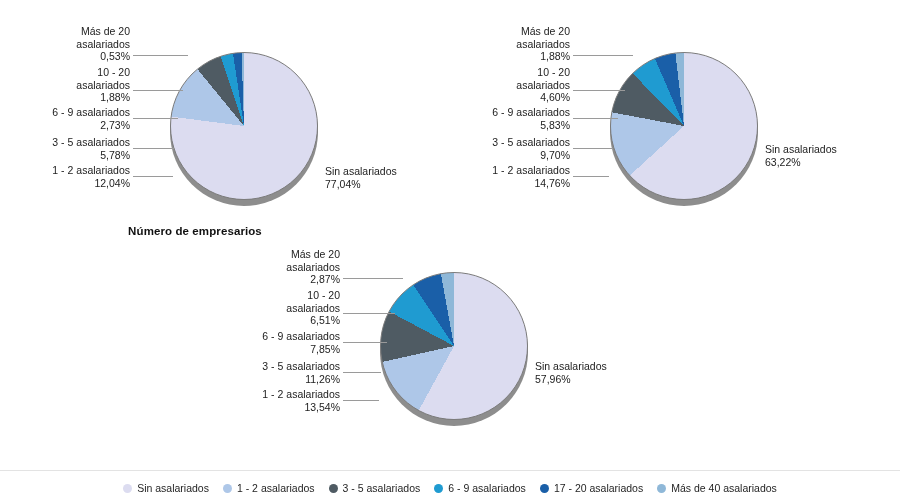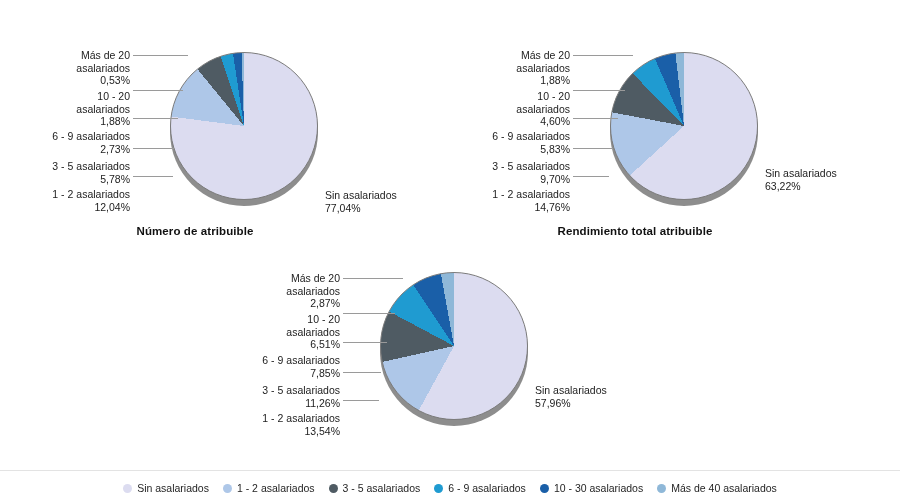--- a/index.html
+++ b/index.html
@@ -40,21 +40,20 @@
     font-weight: bold;
     color: #111111;
     letter-spacing: 0.1px;
   }
   .label {
     position: absolute;
     font-size: 10.5px;
     color: #222222;
     line-height: 12.5px;
     white-space: pre-line;
-    margin-top: 24px;
   }
   .label.right {
     text-align: left;
   }
   .label.left {
     text-align: right;
   }
   .leader {
     position: absolute;
     background: #9a9a9a;
@@ -121,21 +120,21 @@
 5,78%</div>
   <div class="leader" style="left:103px; top:138px; width:42px;"></div>
 
   <div class="label left" style="left:-30px; top:154px; width:130px;">1 - 2 asalariados
 12,04%</div>
   <div class="leader" style="left:103px; top:166px; width:40px;"></div>
 
   <div class="label right" style="left:295px; top:155px; width:130px;">Sin asalariados
 77,04%</div>
 
-  <div class="chart-title" style="left:0; top:215px;">Número de atribuible</div>
+  <div class="chart-title" style="left:0; top:215px;">Número de empresarios</div>
 </div>
 
 <div class="chart-block" style="left:470px; top:10px; width:330px; height:220px;">
 
   <div class="pie-wrap" style="left:0; top:0; width:330px; height:195px;">
     <div class="pie-shadow" style="left:140px; top:48px; width:148px; height:148px;"></div>
     <div class="pie" id="pie2" style="left: 140px; top: 42px; width: 148px; height: 148px; background: conic-gradient(rgb(220, 220, 240) 0deg, rgb(220, 220, 240) 227.61deg, rgb(174, 199, 232) 227.61deg, rgb(174, 199, 232) 280.76deg, rgb(79, 91, 99) 280.76deg, rgb(79, 91, 99) 315.68deg, rgb(31, 155, 209) 315.68deg, rgb(31, 155, 209) 336.67deg, rgb(26, 95, 168) 336.67deg, rgb(26, 95, 168) 353.23deg, rgb(143, 184, 216) 353.23deg, rgb(143, 184, 216) 360deg);"></div>
   </div>
 
   <div class="label left" style="left:-20px; top:15px; width:120px;">Más de 20
@@ -156,21 +155,20 @@
 9,70%</div>
   <div class="leader" style="left:103px; top:138px; width:40px;"></div>
 
   <div class="label left" style="left:-30px; top:154px; width:130px;">1 - 2 asalariados
 14,76%</div>
   <div class="leader" style="left:103px; top:166px; width:36px;"></div>
 
   <div class="label right" style="left:295px; top:133px; width:130px;">Sin asalariados
 63,22%</div>
 
-  <div class="chart-title" style="left:0; top:215px;">Rendimiento total atribuible</div>
 </div>
 
 <div class="chart-block" style="left:240px; top:248px; width:330px; height:220px;">
 
   <div class="pie-wrap" style="left:0; top:0; width:330px; height:195px;">
     <div class="pie-shadow" style="left:140px; top:30px; width:148px; height:148px;"></div>
     <div class="pie" id="pie3" style="left: 140px; top: 24px; width: 148px; height: 148px; background: conic-gradient(rgb(220, 220, 240) 0deg, rgb(220, 220, 240) 208.68deg, rgb(174, 199, 232) 208.68deg, rgb(174, 199, 232) 257.43deg, rgb(79, 91, 99) 257.43deg, rgb(79, 91, 99) 297.97deg, rgb(31, 155, 209) 297.97deg, rgb(31, 155, 209) 326.23deg, rgb(26, 95, 168) 326.23deg, rgb(26, 95, 168) 349.67deg, rgb(143, 184, 216) 349.67deg, rgb(143, 184, 216) 360deg);"></div>
   </div>
 
   <div class="label left" style="left:-20px; top:0px; width:120px;">Más de 20
@@ -214,19 +212,19 @@
     <div class="legend-item">
       <span class="legend-dot" style="background: rgb(79, 91, 99);"></span>
       <span>3 - 5 asalariados</span>
     </div>
     <div class="legend-item">
       <span class="legend-dot" style="background: rgb(31, 155, 209);"></span>
       <span>6 - 9 asalariados</span>
     </div>
     <div class="legend-item">
       <span class="legend-dot" style="background: rgb(26, 95, 168);"></span>
-      <span>10 - 30 asalariados</span>
+      <span>17 - 20 asalariados</span>
     </div>
     <div class="legend-item">
       <span class="legend-dot" style="background: rgb(143, 184, 216);"></span>
       <span>Más de 40 asalariados</span>
     </div>
   </div>
 
 </body></html>

